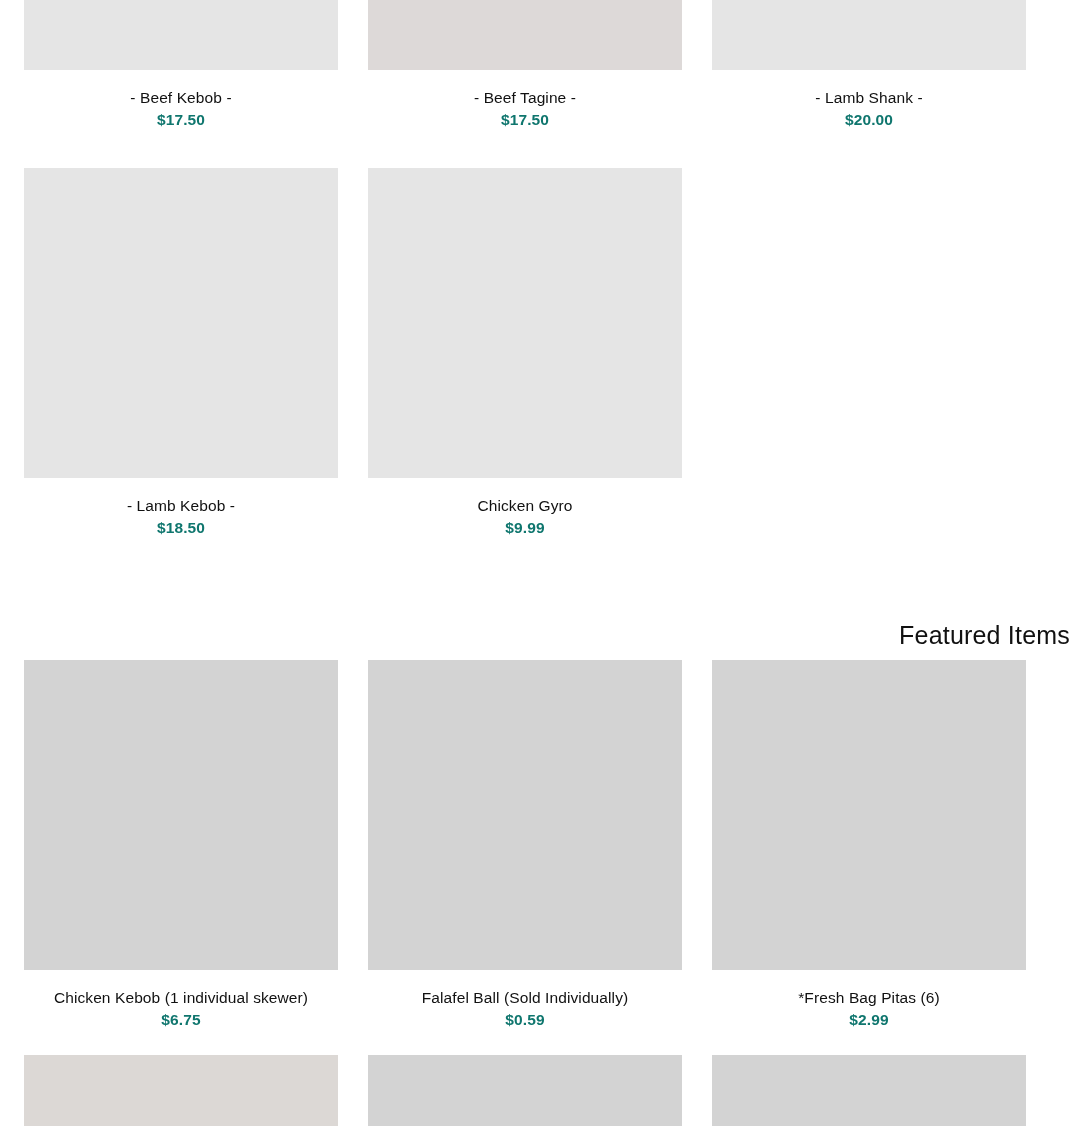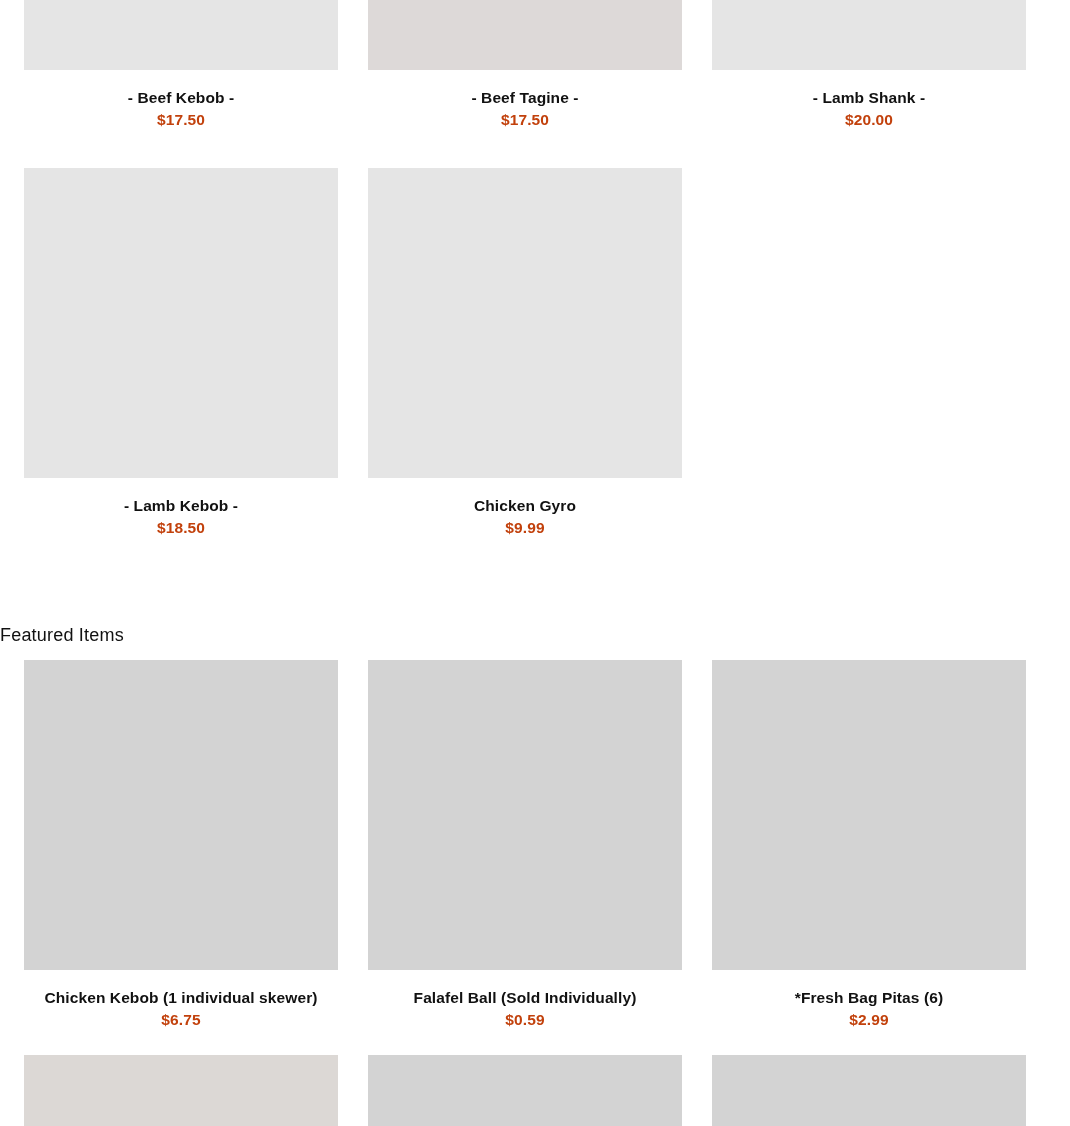--- a/index.html
+++ b/index.html
@@ -48,31 +48,31 @@
   }
 
   .product-caption {
     text-align: center;
     padding-top: 17px;
   }
 
   .product-title {
     font-size: 15.5px;
     line-height: 21px;
-    font-weight: 700;
+    font-weight: 400;
     color: #111111;
     letter-spacing: 0.1px;
     white-space: nowrap;
   }
 
   .product-price {
     font-size: 15.5px;
     line-height: 21px;
     font-weight: 700;
-    color: #c2410c;
+    color: #0f766e;
     letter-spacing: 0.1px;
     margin-top: 1px;
   }
 
   
   #row-top {
     top: -240px;
   }
   #row-top .product-image {
     height: 310px;
@@ -86,22 +86,22 @@
   #row-second .product-image {
     height: 310px;
   }
 
   
   .section-heading {
     position: absolute;
     left: 0;
     top: 618px;
     width: 1070px;
-    text-align: left;
-    font-size: 18px;
+    text-align: right;
+    font-size: 25px;
     line-height: 34px;
     font-weight: 400;
     color: #111111;
     letter-spacing: 0.2px;
   }
 
   
   #row-featured {
     top: 660px;
   }

